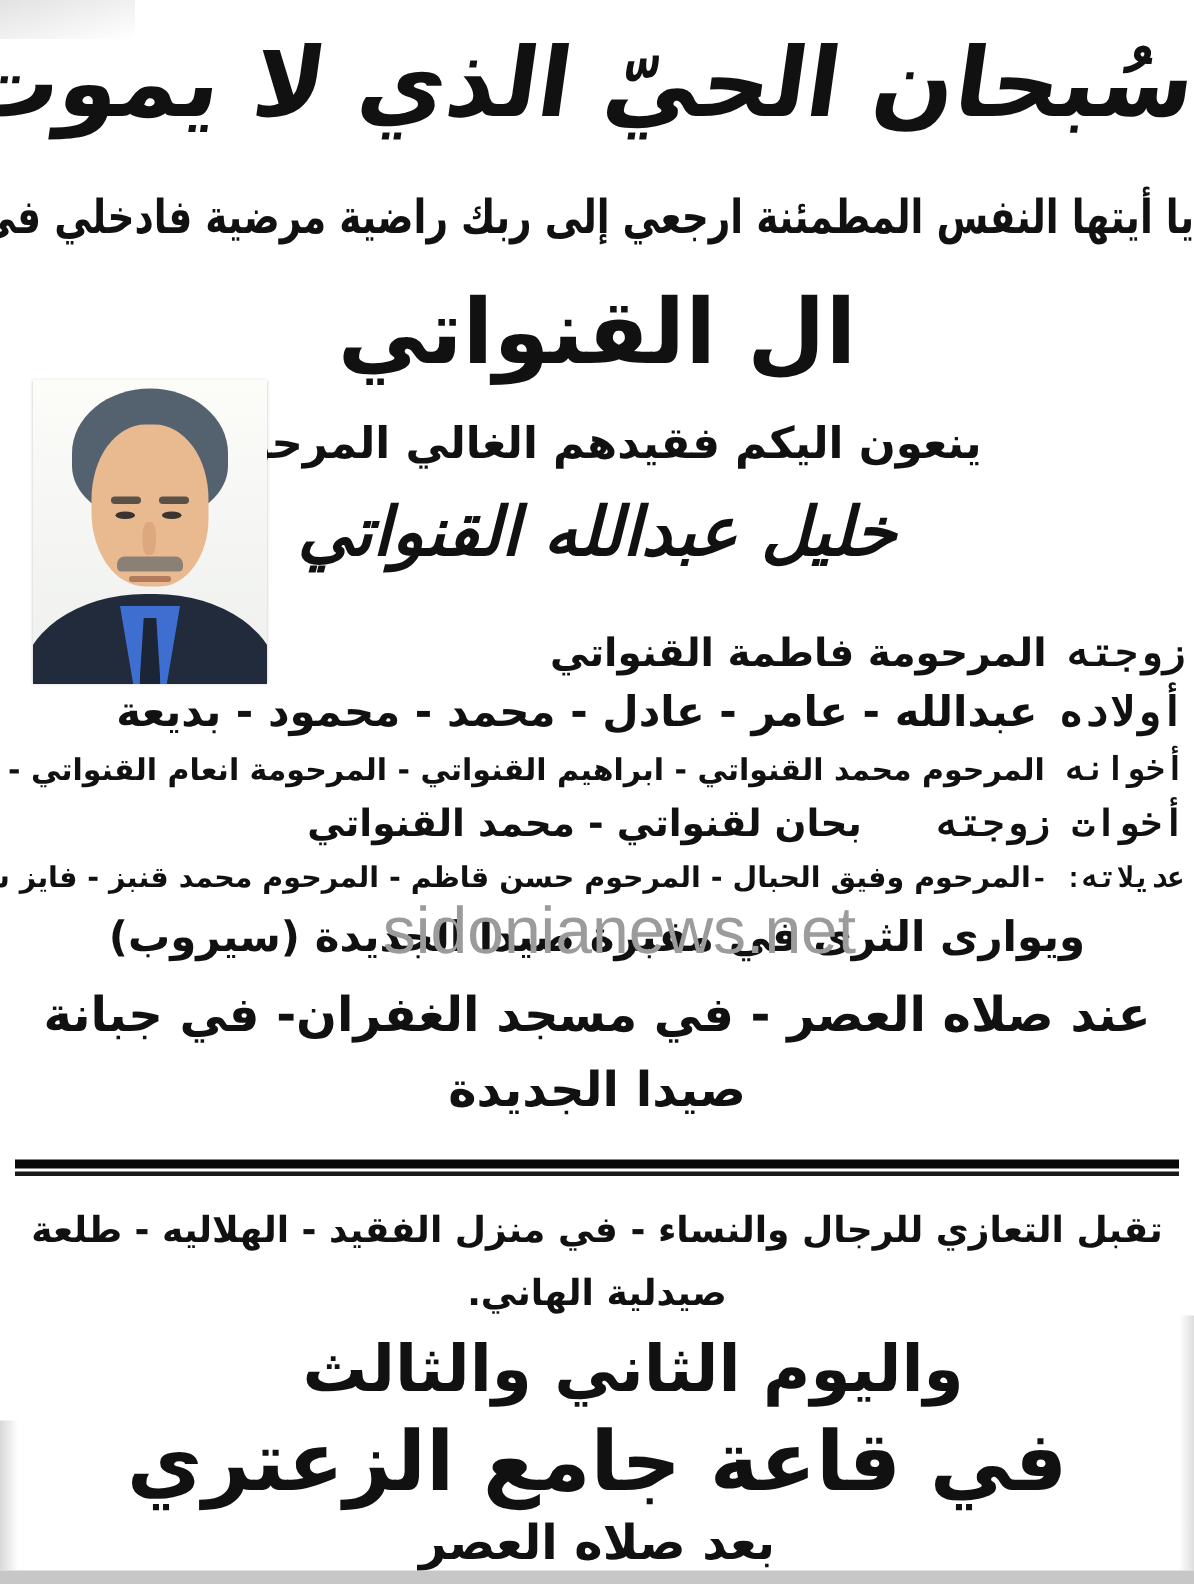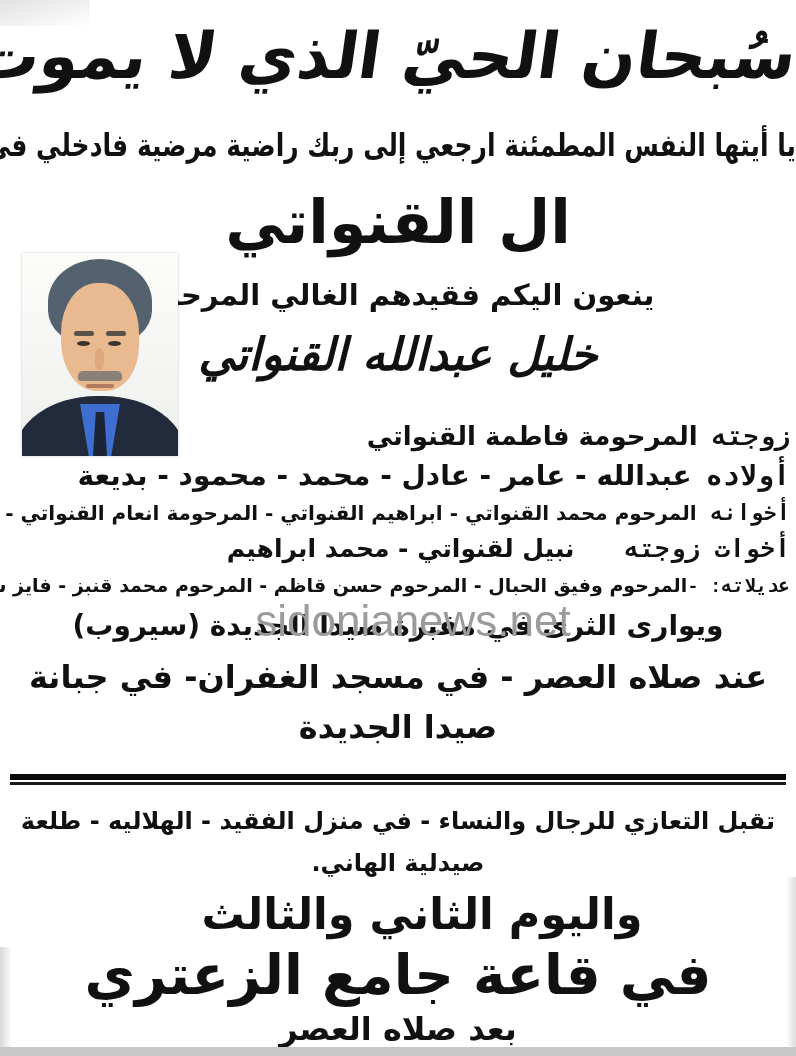--- a/index.html
+++ b/index.html
@@ -165,21 +165,21 @@
     <div class="rel-row row-children">
       <span class="rel-label">أولاده</span>
       <span class="rel-value">عبدالله - عامر - عادل - محمد - محمود - بديعة</span>
     </div>
     <div class="rel-row row-brothers">
       <span class="rel-label">أخوانه</span>
       <span class="rel-value">المرحوم محمد القنواتي - ابراهيم القنواتي -  المرحومة انعام القنواتي -  المرحومة نزيهة القنواتي</span>
     </div>
     <div class="rel-row row-wife-siblings">
       <span class="rel-label">أخوات زوجته</span>
-      <span class="rel-value">نبيل لقنواتي - محمد ابراهيم</span>
+      <span class="rel-value">بحان لقنواتي - محمد القنواتي</span>
     </div>
     <div class="rel-row row-coinlaws">
       <span class="rel-label">عديلاته: -</span>
       <span class="rel-value">المرحوم وفيق الحبال - المرحوم حسن قاظم -  المرحوم محمد قنبز - فايز سعود - خليل السبع اعين</span>
     </div>
   </div>
 
   <div class="watermark" style="color: rgb(155, 155, 155);">sidonianews.net</div>
 
   <div class="burial1">ويوارى الثرى في مقبرة صيدا الجديدة (سيروب)</div>

